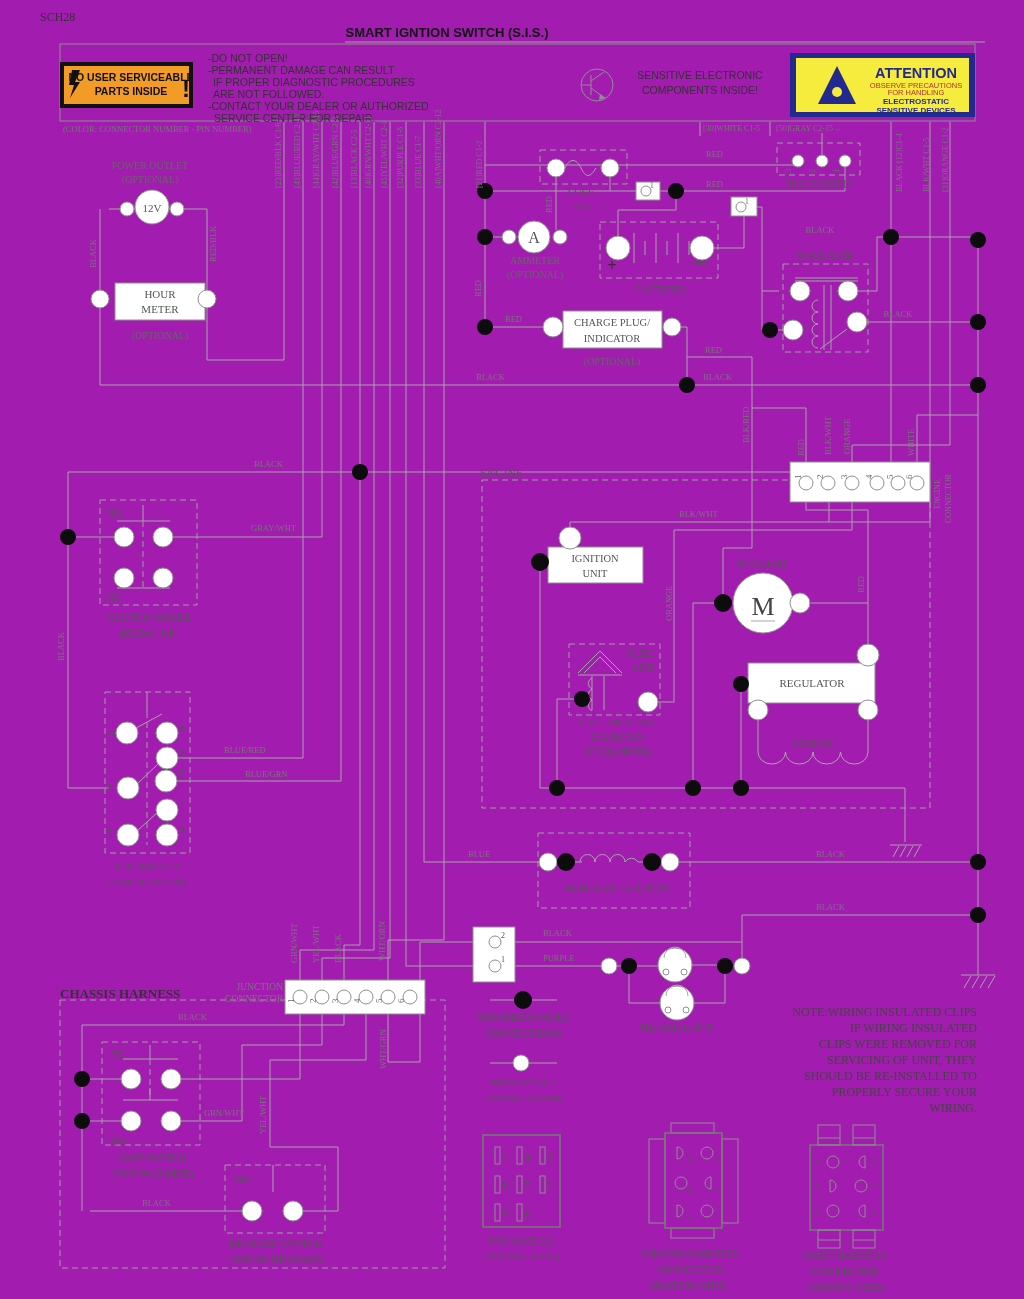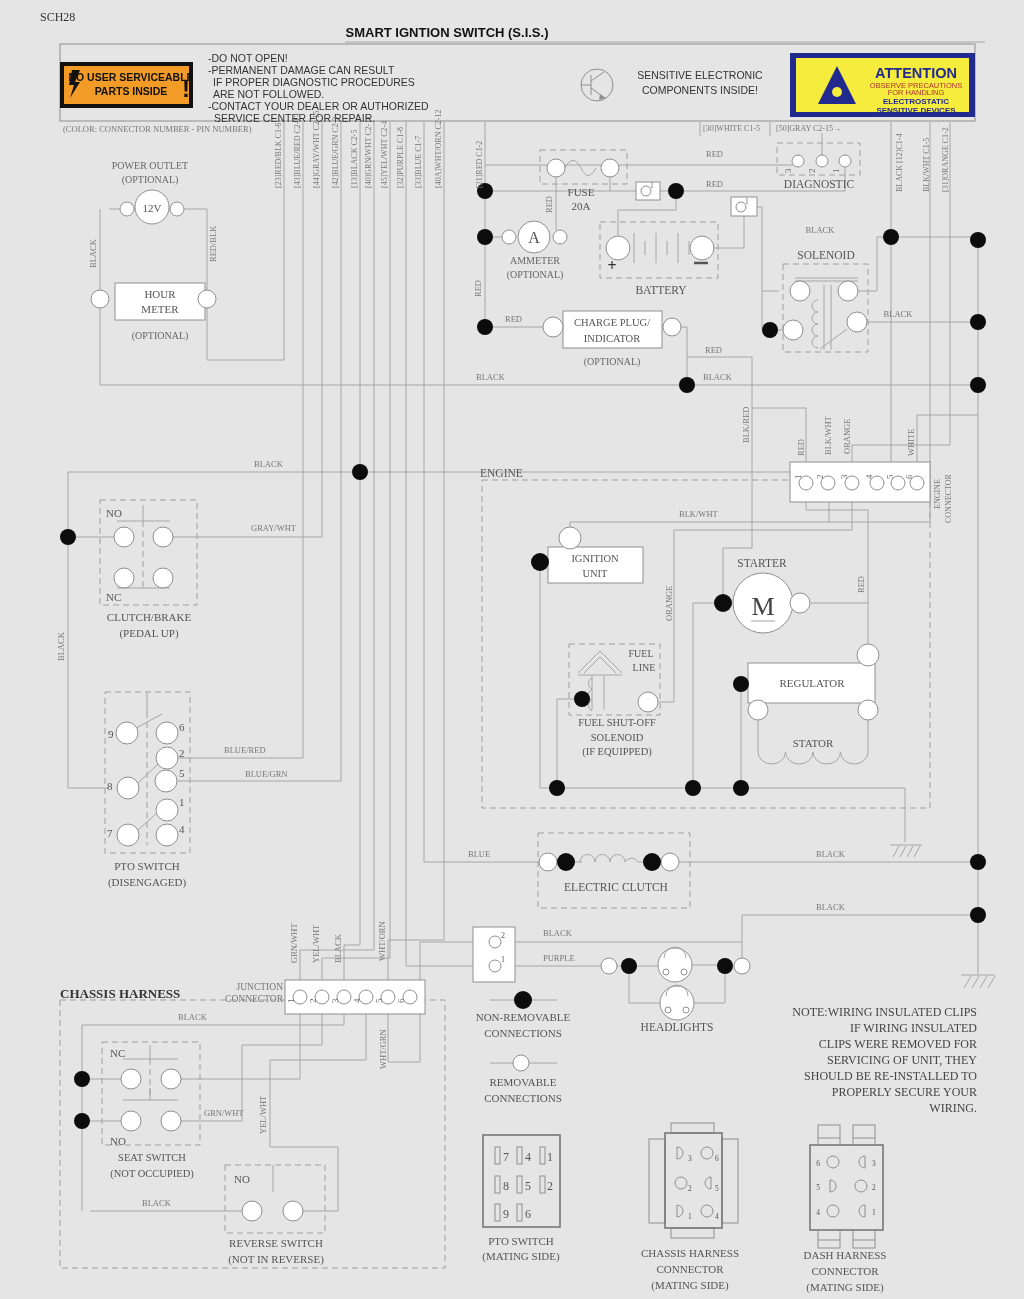--- a/index.html
+++ b/index.html
@@ -1,16 +1,16 @@
 <!DOCTYPE html>
 <html><head>
 <meta charset="utf-8">
 <style>
   html,body{margin:0;padding:0;background:#fff}
-  #stage{position:relative;width:1024px;height:1299px;background:#e5e5e5;overflow:hidden}
+  #stage{position:relative;width:1024px;height:1299px;background:#a21caf;overflow:hidden}
   svg text{font-family:"Liberation Serif","DejaVu Serif",serif;fill:#676767}
   svg text.sans{font-family:"Liberation Sans","DejaVu Sans",sans-serif}
   .mid{text-anchor:middle}.end{text-anchor:end}.bold{font-weight:bold}
   .f7{font-size:7.5px}.f8{font-size:8px}.f85{font-size:8.5px}.f9{font-size:9px}.f95{font-size:9.5px}
   .f10{font-size:10px}.f105{font-size:10.5px}.f11{font-size:11px}.f115{font-size:11.5px}
   .f12{font-size:12px}.f13{font-size:13px}.f14{font-size:14.5px}.f16{font-size:16px}.f24{font-size:24px}.f26{font-size:26px}
   .c3{fill:#333}.c4{fill:#444}.c5{fill:#555}.c7{fill:#777}.c1{fill:#111}
   .navy{fill:#232a8f}.red{fill:#b23131}
   .w{fill:none;stroke:#a6a6a6;stroke-width:1}
   .b{fill:none;stroke:#8f8f8f;stroke-width:1}

